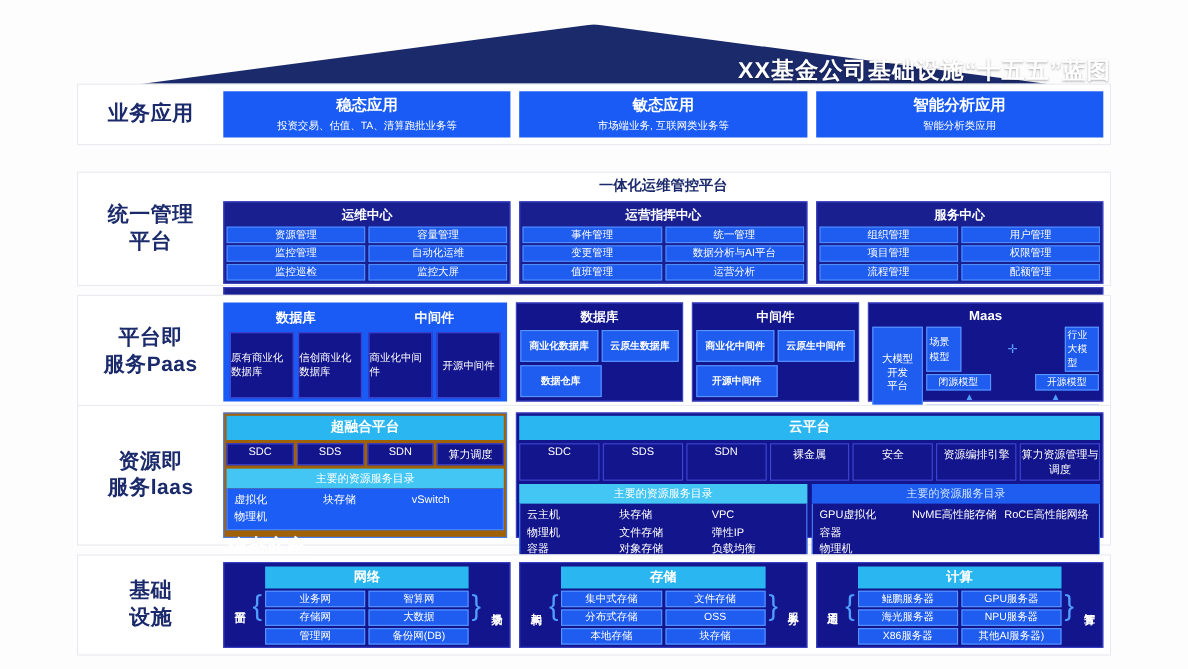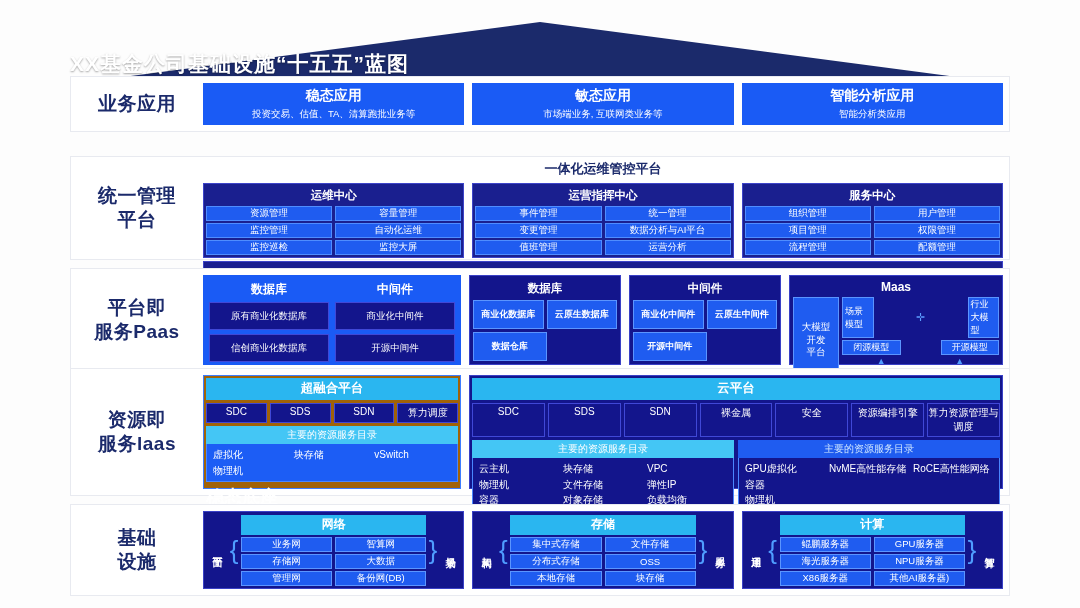--- a/index.html
+++ b/index.html
@@ -16,21 +16,21 @@
   .roof-wrap {
     position: absolute; left: 70px; top: 22px; width: 940px; height: 62px;
   }
   .roof-shape {
     position: absolute; inset: 0;
     background: #1b2a6b;
     clip-path: polygon(50% 0%, 100% 100%, 100% 100%, 0 100%);
   }
   .roof-title {
     position: absolute; left: 0; right: 0; bottom: 6px;
-    text-align: left;
+    text-align: right;
     color: #ffffff;
     font-size: 21px; font-weight: bold;
     letter-spacing: 1px;
     text-shadow: 0 1px 2px rgba(0,0,0,.35);
   }
 
   
   .row {
     position: absolute; left: 70px; width: 940px;
     background: #ffffff;
@@ -85,21 +85,21 @@
   }
 
   
   .paas-left {
     flex: 0 0 258px; background: #1a5bf5; padding: 3px;
     display: flex; flex-direction: column;
   }
   .paas-left-cols { display: flex; flex: 1; }
   .paas-col { flex: 1; display: flex; flex-direction: column; padding: 0 3px; }
   .paas-col-head { text-align: center; color: #fff; font-size: 12px; font-weight: bold; padding: 3px 0 4px; }
-  .paas-col-items { display: flex; flex-direction: column; gap: 4px; flex: 1; }
+  .paas-col-items { display: flex; flex-direction: row; gap: 4px; flex: 1; }
   .navy-chip {
     flex: 1; background: #13158c; border: 1px solid #4048d6;
     color: #fff; font-size: 9.5px;
     display: flex; align-items: center; justify-content: center;
   }
   .paas-mid {
     flex: 0 0 152px; background: #13158c; border: 1px solid #3a41c6;
     padding: 3px; display: flex; flex-direction: column;
   }
   .paas-mid-head { text-align: center; color: #fff; font-size: 11.5px; font-weight: bold; padding: 2px 0 4px; }

